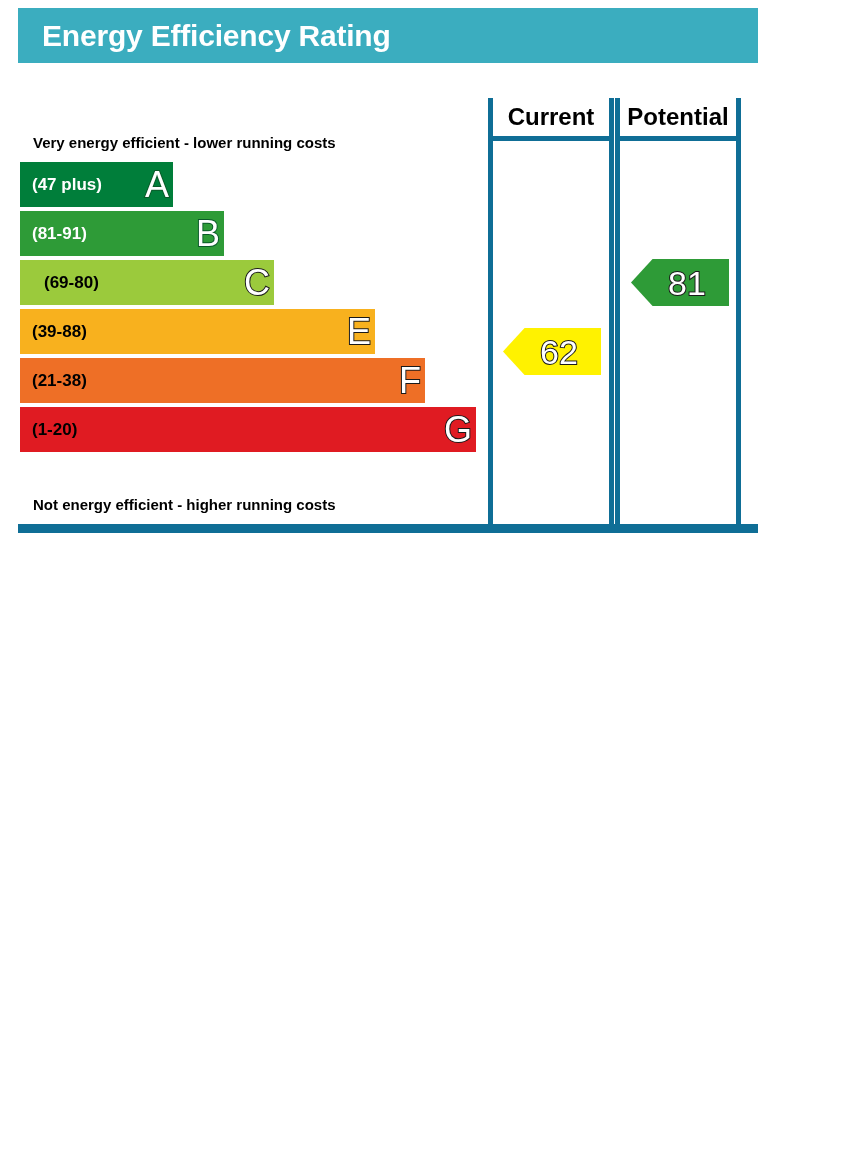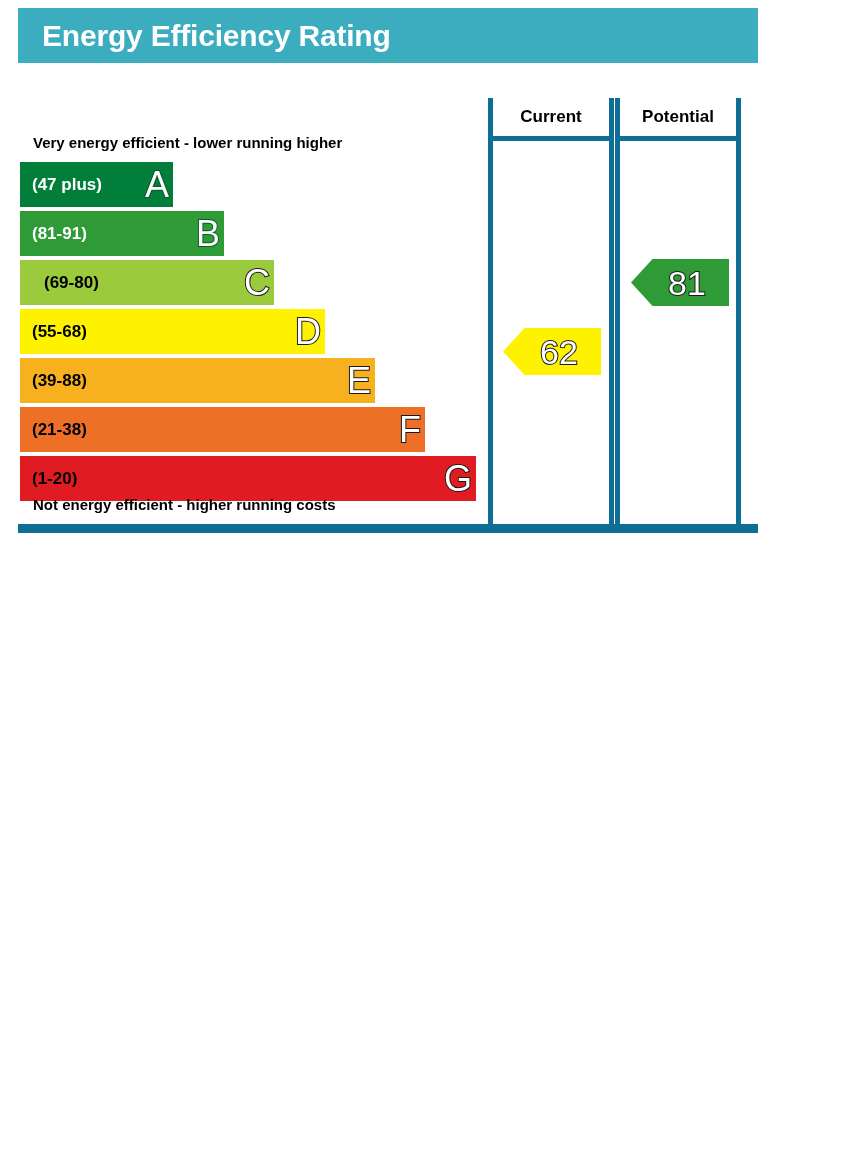--- a/index.html
+++ b/index.html
@@ -138,21 +138,21 @@
     width: 100%;
     height: 38px;
     box-sizing: border-box;
     border-left: 5px solid #0F6E96;
     border-right: 5px solid #0F6E96;
     display: flex;
     align-items: center;
     justify-content: center;
   }
   .col-head-label {
-    font-size: 17px;
+    font-size: 24px;
     font-weight: bold;
     color: #000000;
     white-space: nowrap;
   }
   .col-area {
     position: absolute;
     left: 0;
     top: 38px;
     width: 100%;
     height: 394px;
@@ -199,21 +199,21 @@
 <div id="epc-widget">
 
   <div id="title-bar">
     <div id="title-text">Energy Efficiency Rating</div>
   </div>
 
   <div id="chart-body">
 
     <div id="bands-panel">
 
-      <div class="caption" id="caption-top">Very energy efficient - lower running higher</div>
+      <div class="caption" id="caption-top">Very energy efficient - lower running costs</div>
 
       <div id="band-list">
           <div class="band-row">
             <div class="band-bar" style="width: 153px; background: rgb(0, 126, 58);">
               <span class="band-range" style="color: rgb(255, 255, 255);">(47 plus)</span>
               <span class="band-letter" style="-webkit-text-stroke: 2px rgb(10, 90, 40);">A</span>
             </div>
           </div>
           <div class="band-row">
             <div class="band-bar" style="width: 204px; background: rgb(46, 155, 55);">
@@ -221,26 +221,20 @@
               <span class="band-letter" style="-webkit-text-stroke: 2px rgb(10, 90, 40);">B</span>
             </div>
           </div>
           <div class="band-row">
             <div class="band-bar" style="width: 254px; background: rgb(155, 202, 60); padding-left: 12px;">
               <span class="band-range" style="color: rgb(0, 0, 0);">(69-80)</span>
               <span class="band-letter" style="-webkit-text-stroke: 2px rgb(26, 26, 26);">C</span>
             </div>
           </div>
           <div class="band-row">
-            <div class="band-bar" style="width: 305px; background: rgb(255, 242, 0);">
-              <span class="band-range" style="color: rgb(0, 0, 0);">(55-68)</span>
-              <span class="band-letter" style="-webkit-text-stroke: 2px rgb(26, 26, 26);">D</span>
-            </div>
-          </div>
-          <div class="band-row">
             <div class="band-bar" style="width: 355px; background: rgb(248, 177, 30);">
               <span class="band-range" style="color: rgb(0, 0, 0);">(39-88)</span>
               <span class="band-letter" style="-webkit-text-stroke: 2px rgb(26, 26, 26);">E</span>
             </div>
           </div>
           <div class="band-row">
             <div class="band-bar" style="width: 405px; background: rgb(238, 111, 38);">
               <span class="band-range" style="color: rgb(0, 0, 0);">(21-38)</span>
               <span class="band-letter" style="-webkit-text-stroke: 2px rgb(26, 26, 26);">F</span>
             </div>

